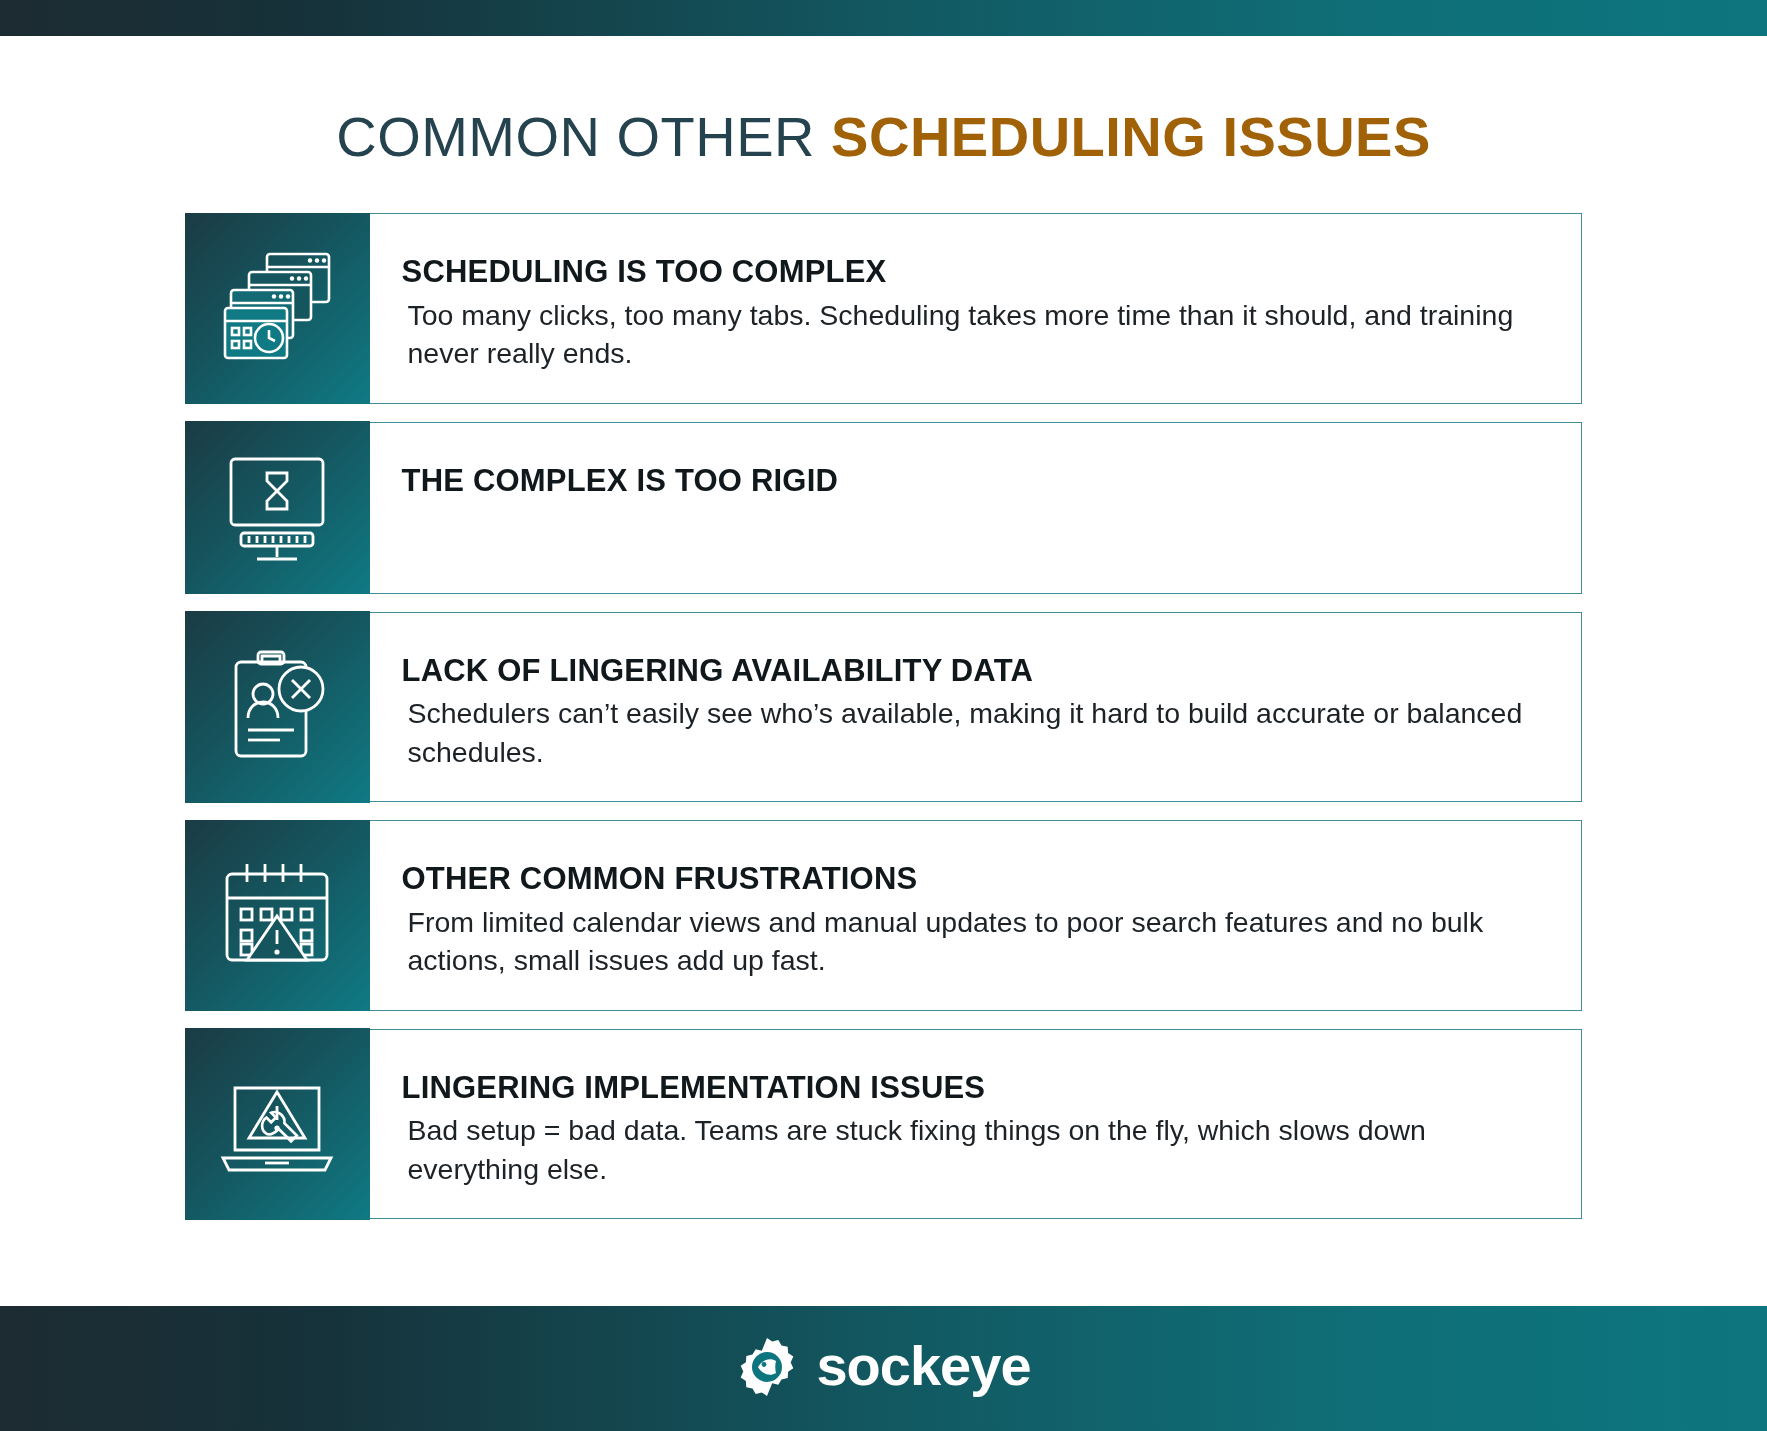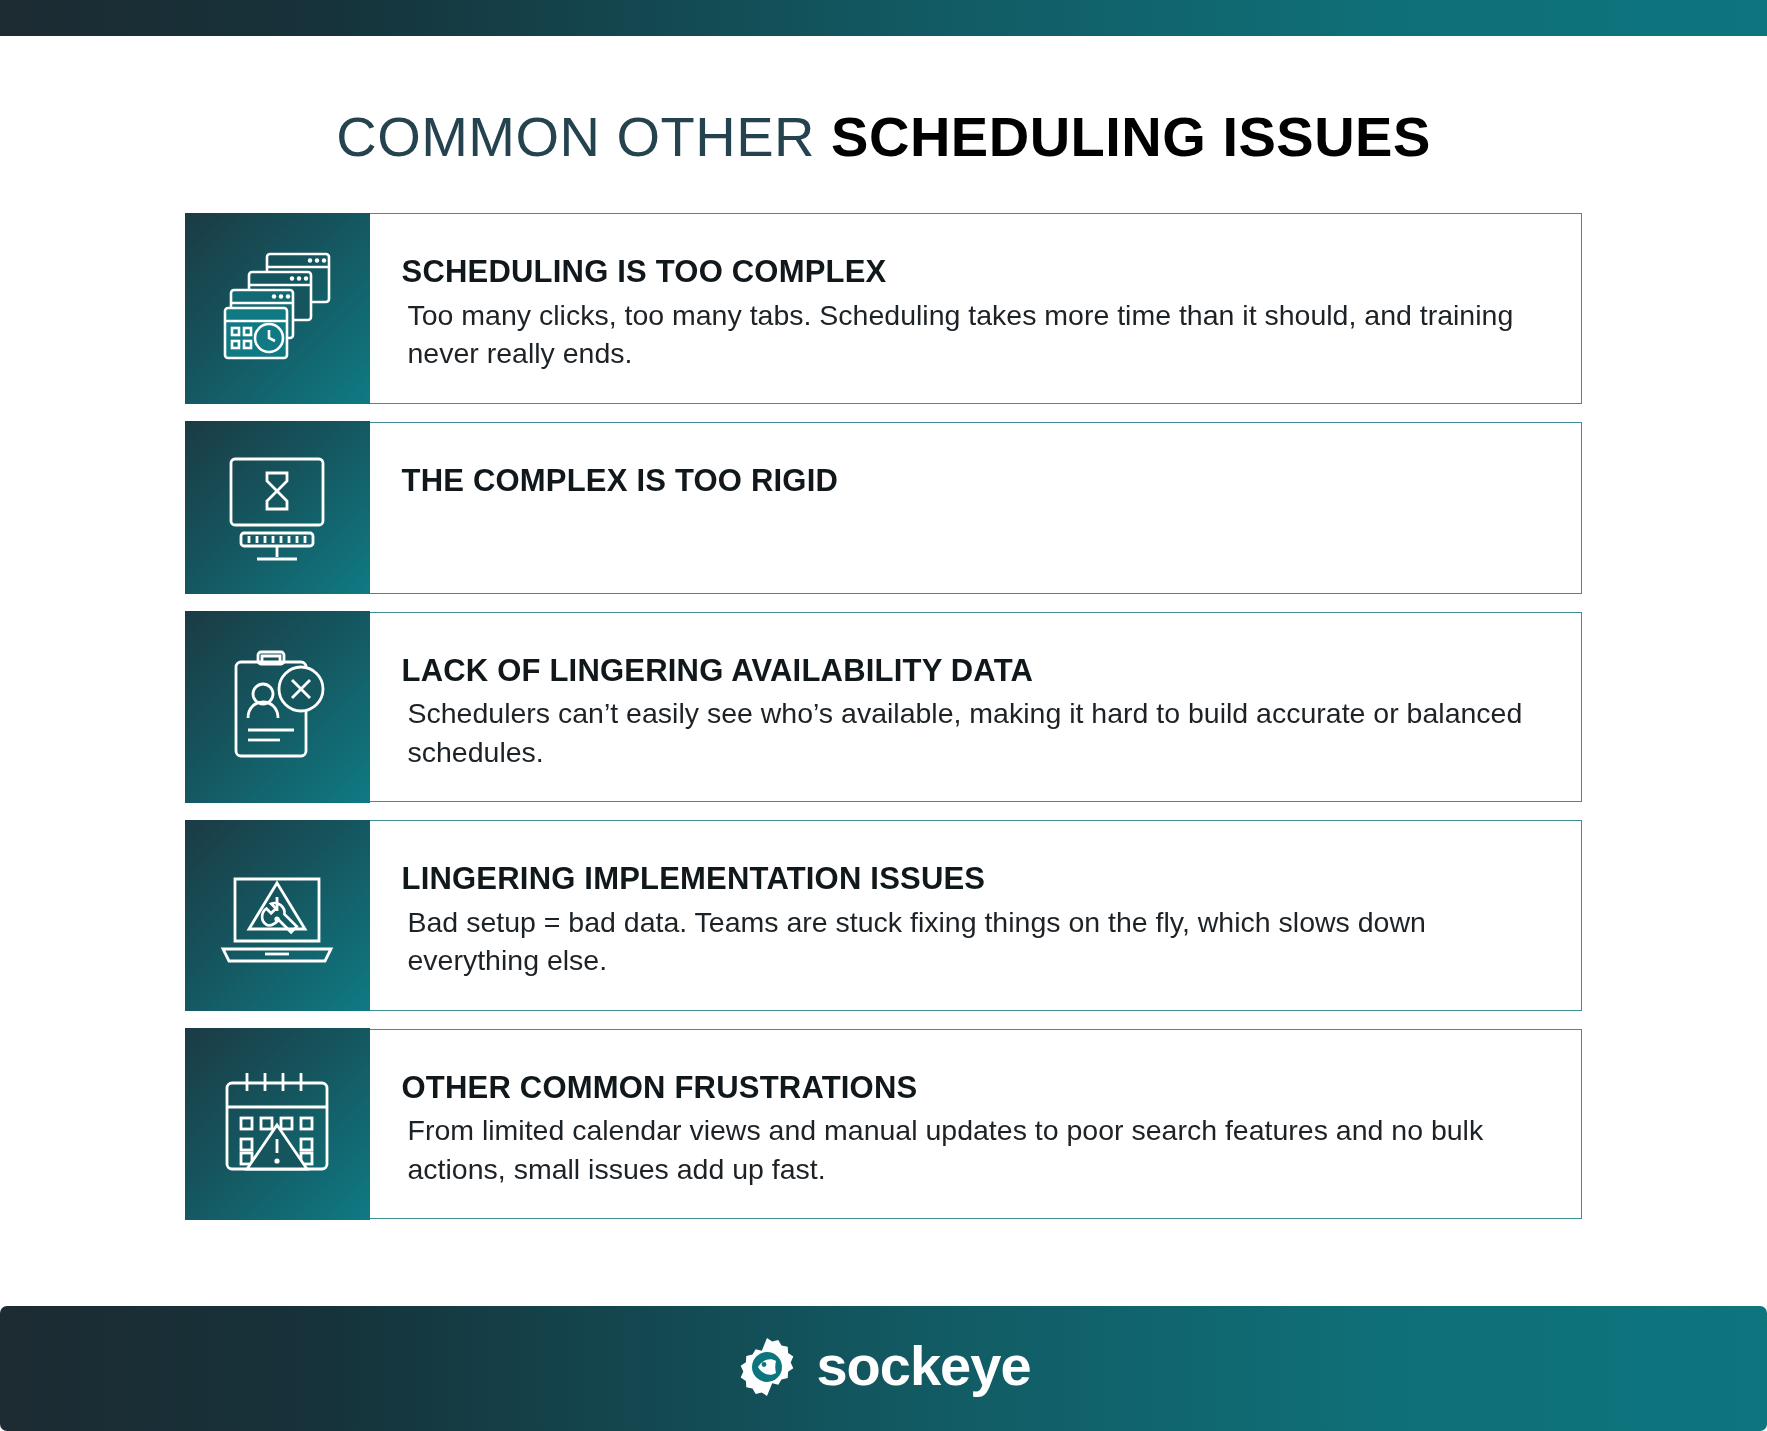--- a/index.html
+++ b/index.html
@@ -27,40 +27,39 @@
     width: 100%;
     flex: 0 0 auto;
     background: linear-gradient(90deg, #1d2b32 0%, #16323a 18%, #125a63 52%, #0f6f78 78%, #0d757e 100%);
   }
   .bar-top { height: 36px; }
   .bar-bottom {
     height: 125px;
     display: flex;
     align-items: center;
     justify-content: center;
-    border-radius: 7px;
   }
   
   .content {
     flex: 1 1 auto;
     padding: 0 185px;
     box-sizing: border-box;
   }
   .title {
     margin: 0;
     padding-top: 68px;
     padding-bottom: 44px;
     text-align: center;
     font-size: 56px;
     letter-spacing: 0.5px;
     color: #25434f;
     font-weight: 400;
     white-space: nowrap;
   }
-  .title .bold { font-weight: 700; color: #000000; }
+  .title .bold { font-weight: 700; color: #a16207; }
 
   .rows {
     display: flex;
     flex-direction: column;
     gap: 18px;
   }
   .row {
     display: flex;
     align-items: stretch;
     border: 1.5px solid #3f8d96;
@@ -199,38 +198,20 @@
           </svg>
         </div>
         <div class="text-cell">
           <div class="row-title">LACK OF LINGERING AVAILABILITY DATA</div>
           <div class="row-desc">Schedulers can’t easily see who’s available, making it hard to build accurate or balanced schedules.</div>
         </div>
       </div>
 
       <div class="row">
         <div class="icon-cell">
-          <svg width="128" height="116" viewBox="0 0 128 116" fill="none" stroke="#ffffff" stroke-width="2.8">
-            <path d="M22 22 h84 v62 H22 z"></path>
-            <path d="M10 92 h108 l-6 12 H16 z"></path>
-            <line x1="52" y1="97" x2="76" y2="97"></line>
-            <path d="M64 26 L92 72 H36 z"></path>
-            <line x1="64" y1="40" x2="64" y2="54"></line>
-            <circle cx="64" cy="62" r="2.6" fill="#fff" stroke="none"></circle>
-            <path d="M52 86 c-6 -4 -6 -13 0 -17 l5 5 5 -5 -5 -5 c7 -3 15 3 14 11 l13 13 -6 6 -13 -13 c-4 4 -9 7 -13 5 z" transform="translate(4,-14) scale(0.95)"></path>
-          </svg>
-        </div>
-        <div class="text-cell">
-          <div class="row-title">LINGERING IMPLEMENTATION ISSUES</div>
-          <div class="row-desc">Bad setup = bad data. Teams are stuck fixing things on the fly, which slows down everything else.</div>
-        </div>
-      </div>
-
-      <div class="row">
-        <div class="icon-cell">
           <svg width="124" height="118" viewBox="0 0 124 118" fill="none" stroke="#ffffff" stroke-width="2.8">
             <rect x="12" y="18" width="100" height="86" rx="5"></rect>
             <line x1="12" y1="42" x2="112" y2="42"></line>
             <line x1="32" y1="8" x2="32" y2="26"></line>
             <line x1="50" y1="8" x2="50" y2="26"></line>
             <line x1="68" y1="8" x2="68" y2="26"></line>
             <line x1="86" y1="8" x2="86" y2="26"></line>
             <rect x="26" y="53" width="11" height="11"></rect>
             <rect x="46" y="53" width="11" height="11"></rect>
             <rect x="66" y="53" width="11" height="11"></rect>
@@ -243,20 +224,38 @@
             <line x1="62" y1="74" x2="62" y2="88"></line>
             <circle cx="62" cy="96" r="2.6" fill="#fff" stroke="none"></circle>
           </svg>
         </div>
         <div class="text-cell">
           <div class="row-title">OTHER COMMON FRUSTRATIONS</div>
           <div class="row-desc">From limited calendar views and manual updates to poor search features and no bulk actions, small issues add up fast.</div>
         </div>
       </div>
 
+      <div class="row">
+        <div class="icon-cell">
+          <svg width="128" height="116" viewBox="0 0 128 116" fill="none" stroke="#ffffff" stroke-width="2.8">
+            <path d="M22 22 h84 v62 H22 z"></path>
+            <path d="M10 92 h108 l-6 12 H16 z"></path>
+            <line x1="52" y1="97" x2="76" y2="97"></line>
+            <path d="M64 26 L92 72 H36 z"></path>
+            <line x1="64" y1="40" x2="64" y2="54"></line>
+            <circle cx="64" cy="62" r="2.6" fill="#fff" stroke="none"></circle>
+            <path d="M52 86 c-6 -4 -6 -13 0 -17 l5 5 5 -5 -5 -5 c7 -3 15 3 14 11 l13 13 -6 6 -13 -13 c-4 4 -9 7 -13 5 z" transform="translate(4,-14) scale(0.95)"></path>
+          </svg>
+        </div>
+        <div class="text-cell">
+          <div class="row-title">LINGERING IMPLEMENTATION ISSUES</div>
+          <div class="row-desc">Bad setup = bad data. Teams are stuck fixing things on the fly, which slows down everything else.</div>
+        </div>
+      </div>
+
     </div>
   </div>
 
   <div class="bar bar-bottom">
     <div class="logo">
       <span class="logo-mark">
         <svg width="62" height="62" viewBox="0 0 62 62" fill="#ffffff">
           <path d="M31 2 l5.2 3.6 6.1 -1.6 3.2 5.4 6.2 1.3 0.4 6.3 5.2 3.6 -2.6 5.8 2.6 5.8 -5.2 3.6 -0.4 6.3 -6.2 1.3 -3.2 5.4 -6.1 -1.6 L31 60 l-5.2 -3.6 -6.1 1.6 -3.2 -5.4 -6.2 -1.3 -0.4 -6.3 -5.2 -3.6 2.6 -5.8 -2.6 -5.8 5.2 -3.6 0.4 -6.3 6.2 -1.3 3.2 -5.4 6.1 1.6z"></path>
           <circle cx="31" cy="31" r="15" fill="#0d757e"></circle>
           <path d="M22 31 c4 -7 12 -10 18 -6 -1 4 -1 8 0 12 -6 4 -14 1 -18 -6z" fill="#ffffff"></path>

